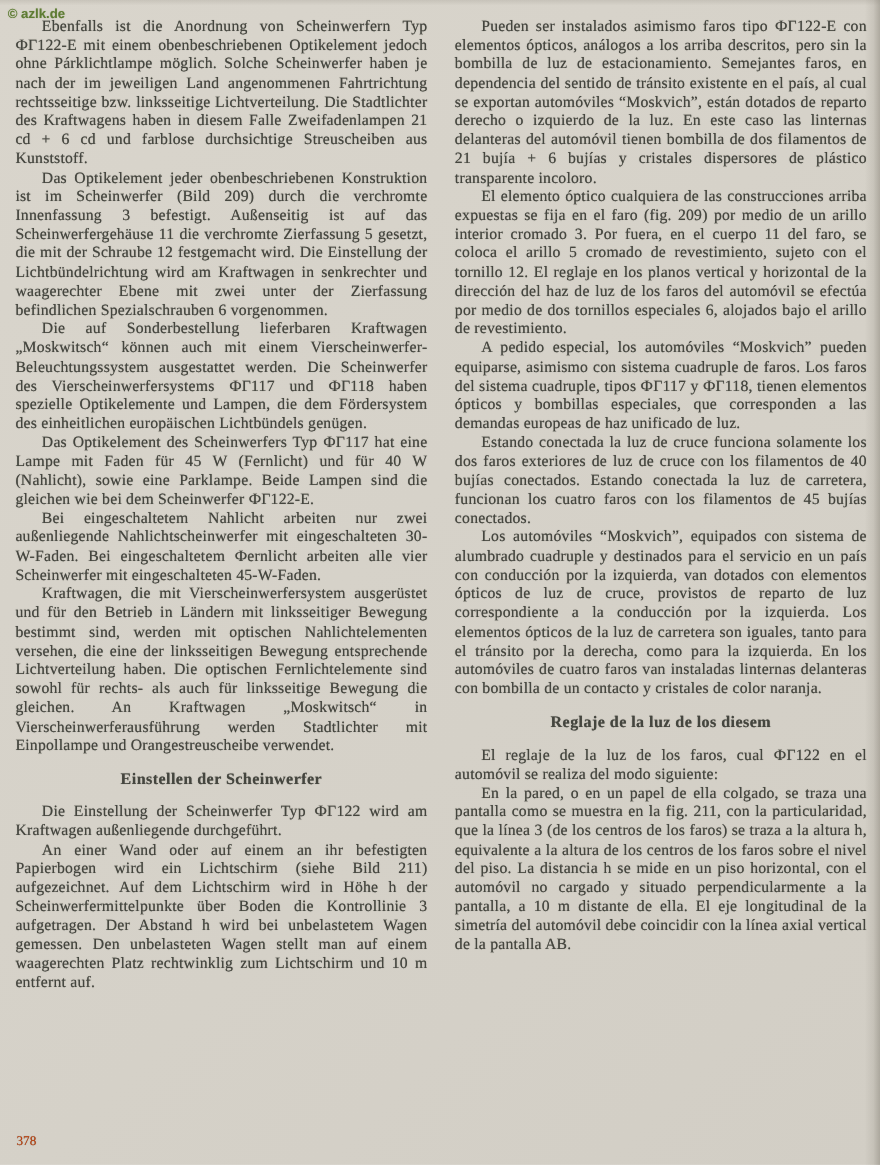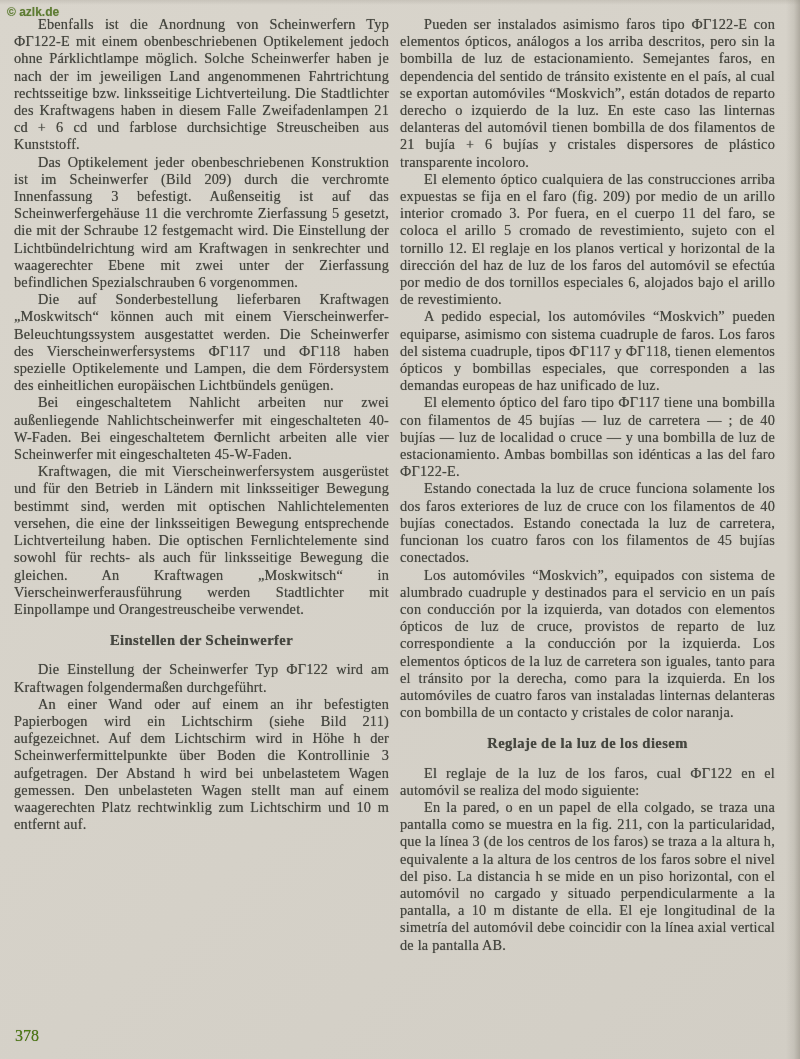--- a/index.html
+++ b/index.html
@@ -32,21 +32,21 @@
     text-shadow: 0 0 1px rgba(94,124,51,0.5);
     z-index: 5;
     text-align: right;
   }
   .columns {
     position: absolute;
     top: 16px;
     left: 14px;
     right: 12px;
     display: flex;
-    gap: 11px;
+    gap: 25px;
   }
   .col {
     width: 375px;
     color: #45463f;
     font-size: 14.3px;
     line-height: 17.2px;
     text-align: justify;
     text-shadow: 0 0 0.7px rgba(69,70,63,0.75);
     letter-spacing: 0.2px;
   }
@@ -59,56 +59,56 @@
     text-align: center;
     font-size: 14.6px;
     font-weight: bold;
     text-indent: 0;
     letter-spacing: 0.4px;
   }
   .page-number {
     position: absolute;
     left: 15px;
     bottom: 14px;
-    font-size: 16px;
-    color: #4d7c0f;
+    font-size: 12px;
+    color: #c2410c;
     text-shadow: 0 0 0.7px rgba(69,70,63,0.75);
     margin-top: 16px;
   }
 </style>
 </head>
 <body>
 
 <div class="page">
 
   <div class="watermark">© azlk.de</div>
 
   <div class="columns">
 
     <div class="col">
       <div>
           <p>Ebenfalls ist die Anordnung von Scheinwerfern Typ ФГ122-Е mit einem obenbeschriebenen Optikelement jedoch ohne Párklichtlampe möglich. Solche Scheinwerfer haben je nach der im jeweiligen Land angenommenen Fahrtrichtung rechtsseitige bzw. linksseitige Lichtverteilung. Die Stadtlichter des Kraftwagens haben in diesem Falle Zweifadenlampen 21 cd + 6 cd und farblose durchsichtige Streuscheiben aus Kunststoff.</p>
           <p>Das Optikelement jeder obenbeschriebenen Konstruktion ist im Scheinwerfer (Bild 209) durch die verchromte Innenfassung 3 befestigt. Außenseitig ist auf das Scheinwerfergehäuse 11 die verchromte Zierfassung 5 gesetzt, die mit der Schraube 12 festgemacht wird. Die Einstellung der Lichtbündelrichtung wird am Kraftwagen in senkrechter und waagerechter Ebene mit zwei unter der Zierfassung befindlichen Spezialschrauben 6 vorgenommen.</p>
           <p>Die auf Sonderbestellung lieferbaren Kraftwagen „Moskwitsch“ können auch mit einem Vierscheinwerfer-Beleuchtungssystem ausgestattet werden. Die Scheinwerfer des Vierscheinwerfersystems ФГ117 und ФГ118 haben spezielle Optikelemente und Lampen, die dem Fördersystem des einheitlichen europäischen Lichtbündels genügen.</p>
-          <p>Bei eingeschaltetem Nahlicht arbeiten nur zwei außenliegende Nahlichtscheinwerfer mit eingeschalteten 40-W-Faden. Bei eingeschaltetem Фernlicht arbeiten alle vier Scheinwerfer mit eingeschalteten 45-W-Faden.</p>
+          <p>Das Optikelement des Scheinwerfers Typ ФГ117 hat eine Lampe mit Faden für 45 W (Fernlicht) und für 40 W (Nahlicht), sowie eine Parklampe. Beide Lampen sind die gleichen wie bei dem Scheinwerfer ФГ122-E.</p>
+          <p>Bei eingeschaltetem Nahlicht arbeiten nur zwei außenliegende Nahlichtscheinwerfer mit eingeschalteten 30-W-Faden. Bei eingeschaltetem Фernlicht arbeiten alle vier Scheinwerfer mit eingeschalteten 45-W-Faden.</p>
           <p>Kraftwagen, die mit Vierscheinwerfersystem ausgerüstet und für den Betrieb in Ländern mit linksseitiger Bewegung bestimmt sind, werden mit optischen Nahlichtelementen versehen, die eine der linksseitigen Bewegung entsprechende Lichtverteilung haben. Die optischen Fernlichtelemente sind sowohl für rechts- als auch für linksseitige Bewegung die gleichen. An Kraftwagen „Moskwitsch“ in Vierscheinwerferausführung werden Stadtlichter mit Einpollampe und Orangestreuscheibe verwendet.</p>
         </div>
       <h3 class="heading">Einstellen der Scheinwerfer</h3>
       <div>
-          <p>Die Einstellung der Scheinwerfer Typ ФГ122 wird am Kraftwagen folgendermaßen durchgeführt.</p>
+          <p>Die Einstellung der Scheinwerfer Typ ФГ122 wird am Kraftwagen außenliegende durchgeführt.</p>
           <p>An einer Wand oder auf einem an ihr befestigten Papierbogen wird ein Lichtschirm (siehe Bild 211) aufgezeichnet. Auf dem Lichtschirm wird in Höhe h der Scheinwerfermittelpunkte über Boden die Kontrollinie 3 aufgetragen. Der Abstand h wird bei unbelastetem Wagen gemessen. Den unbelasteten Wagen stellt man auf einem waagerechten Platz rechtwinklig zum Lichtschirm und 10 m entfernt auf.</p>
         </div>
     </div>
 
     <div class="col">
       <div>
           <p>Pueden ser instalados asimismo faros tipo ФГ122-E con elementos ópticos, análogos a los arriba descritos, pero sin la bombilla de luz de estacionamiento. Semejantes faros, en dependencia del sentido de tránsito existente en el país, al cual se exportan automóviles “Moskvich”, están dotados de reparto derecho o izquierdo de la luz. En este caso las linternas delanteras del automóvil tienen bombilla de dos filamentos de 21 bujía + 6 bujías y cristales dispersores de plástico transparente incoloro.</p>
           <p>El elemento óptico cualquiera de las construcciones arriba expuestas se fija en el faro (fig. 209) por medio de un arillo interior cromado 3. Por fuera, en el cuerpo 11 del faro, se coloca el arillo 5 cromado de revestimiento, sujeto con el tornillo 12. El reglaje en los planos vertical y horizontal de la dirección del haz de luz de los faros del automóvil se efectúa por medio de dos tornillos especiales 6, alojados bajo el arillo de revestimiento.</p>
           <p>A pedido especial, los automóviles “Moskvich” pueden equiparse, asimismo con sistema cuadruple de faros. Los faros del sistema cuadruple, tipos ФГ117 y ФГ118, tienen elementos ópticos y bombillas especiales, que corresponden a las demandas europeas de haz unificado de luz.</p>
-          <p>El elemento óptico del faro tipo ФГ117 tiene una bombilla con filamentos de 45 bujías — luz de carretera — ; de 40 bujías — luz de localidad o cruce — y una bombilla de luz de estacionamiento. Ambas bombillas son idénticas a las del faro ФГ122-E.</p>
           <p>Estando conectada la luz de cruce funciona solamente los dos faros exteriores de luz de cruce con los filamentos de 40 bujías conectados. Estando conectada la luz de carretera, funcionan los cuatro faros con los filamentos de 45 bujías conectados.</p>
           <p>Los automóviles “Moskvich”, equipados con sistema de alumbrado cuadruple y destinados para el servicio en un país con conducción por la izquierda, van dotados con elementos ópticos de luz de cruce, provistos de reparto de luz correspondiente a la conducción por la izquierda. Los elementos ópticos de la luz de carretera son iguales, tanto para el tránsito por la derecha, como para la izquierda. En los automóviles de cuatro faros van instaladas linternas delanteras con bombilla de un contacto y cristales de color naranja.</p>
         </div>
       <h3 class="heading">Reglaje de la luz de los diesem</h3>
       <div>
           <p>El reglaje de la luz de los faros, cual ФГ122 en el automóvil se realiza del modo siguiente:</p>
           <p>En la pared, o en un papel de ella colgado, se traza una pantalla como se muestra en la fig. 211, con la particularidad, que la línea 3 (de los centros de los faros) se traza a la altura h, equivalente a la altura de los centros de los faros sobre el nivel del piso. La distancia h se mide en un piso horizontal, con el automóvil no cargado y situado perpendicularmente a la pantalla, a 10 m distante de ella. El eje longitudinal de la simetría del automóvil debe coincidir con la línea axial vertical de la pantalla AB.</p>
         </div>
     </div>
 

